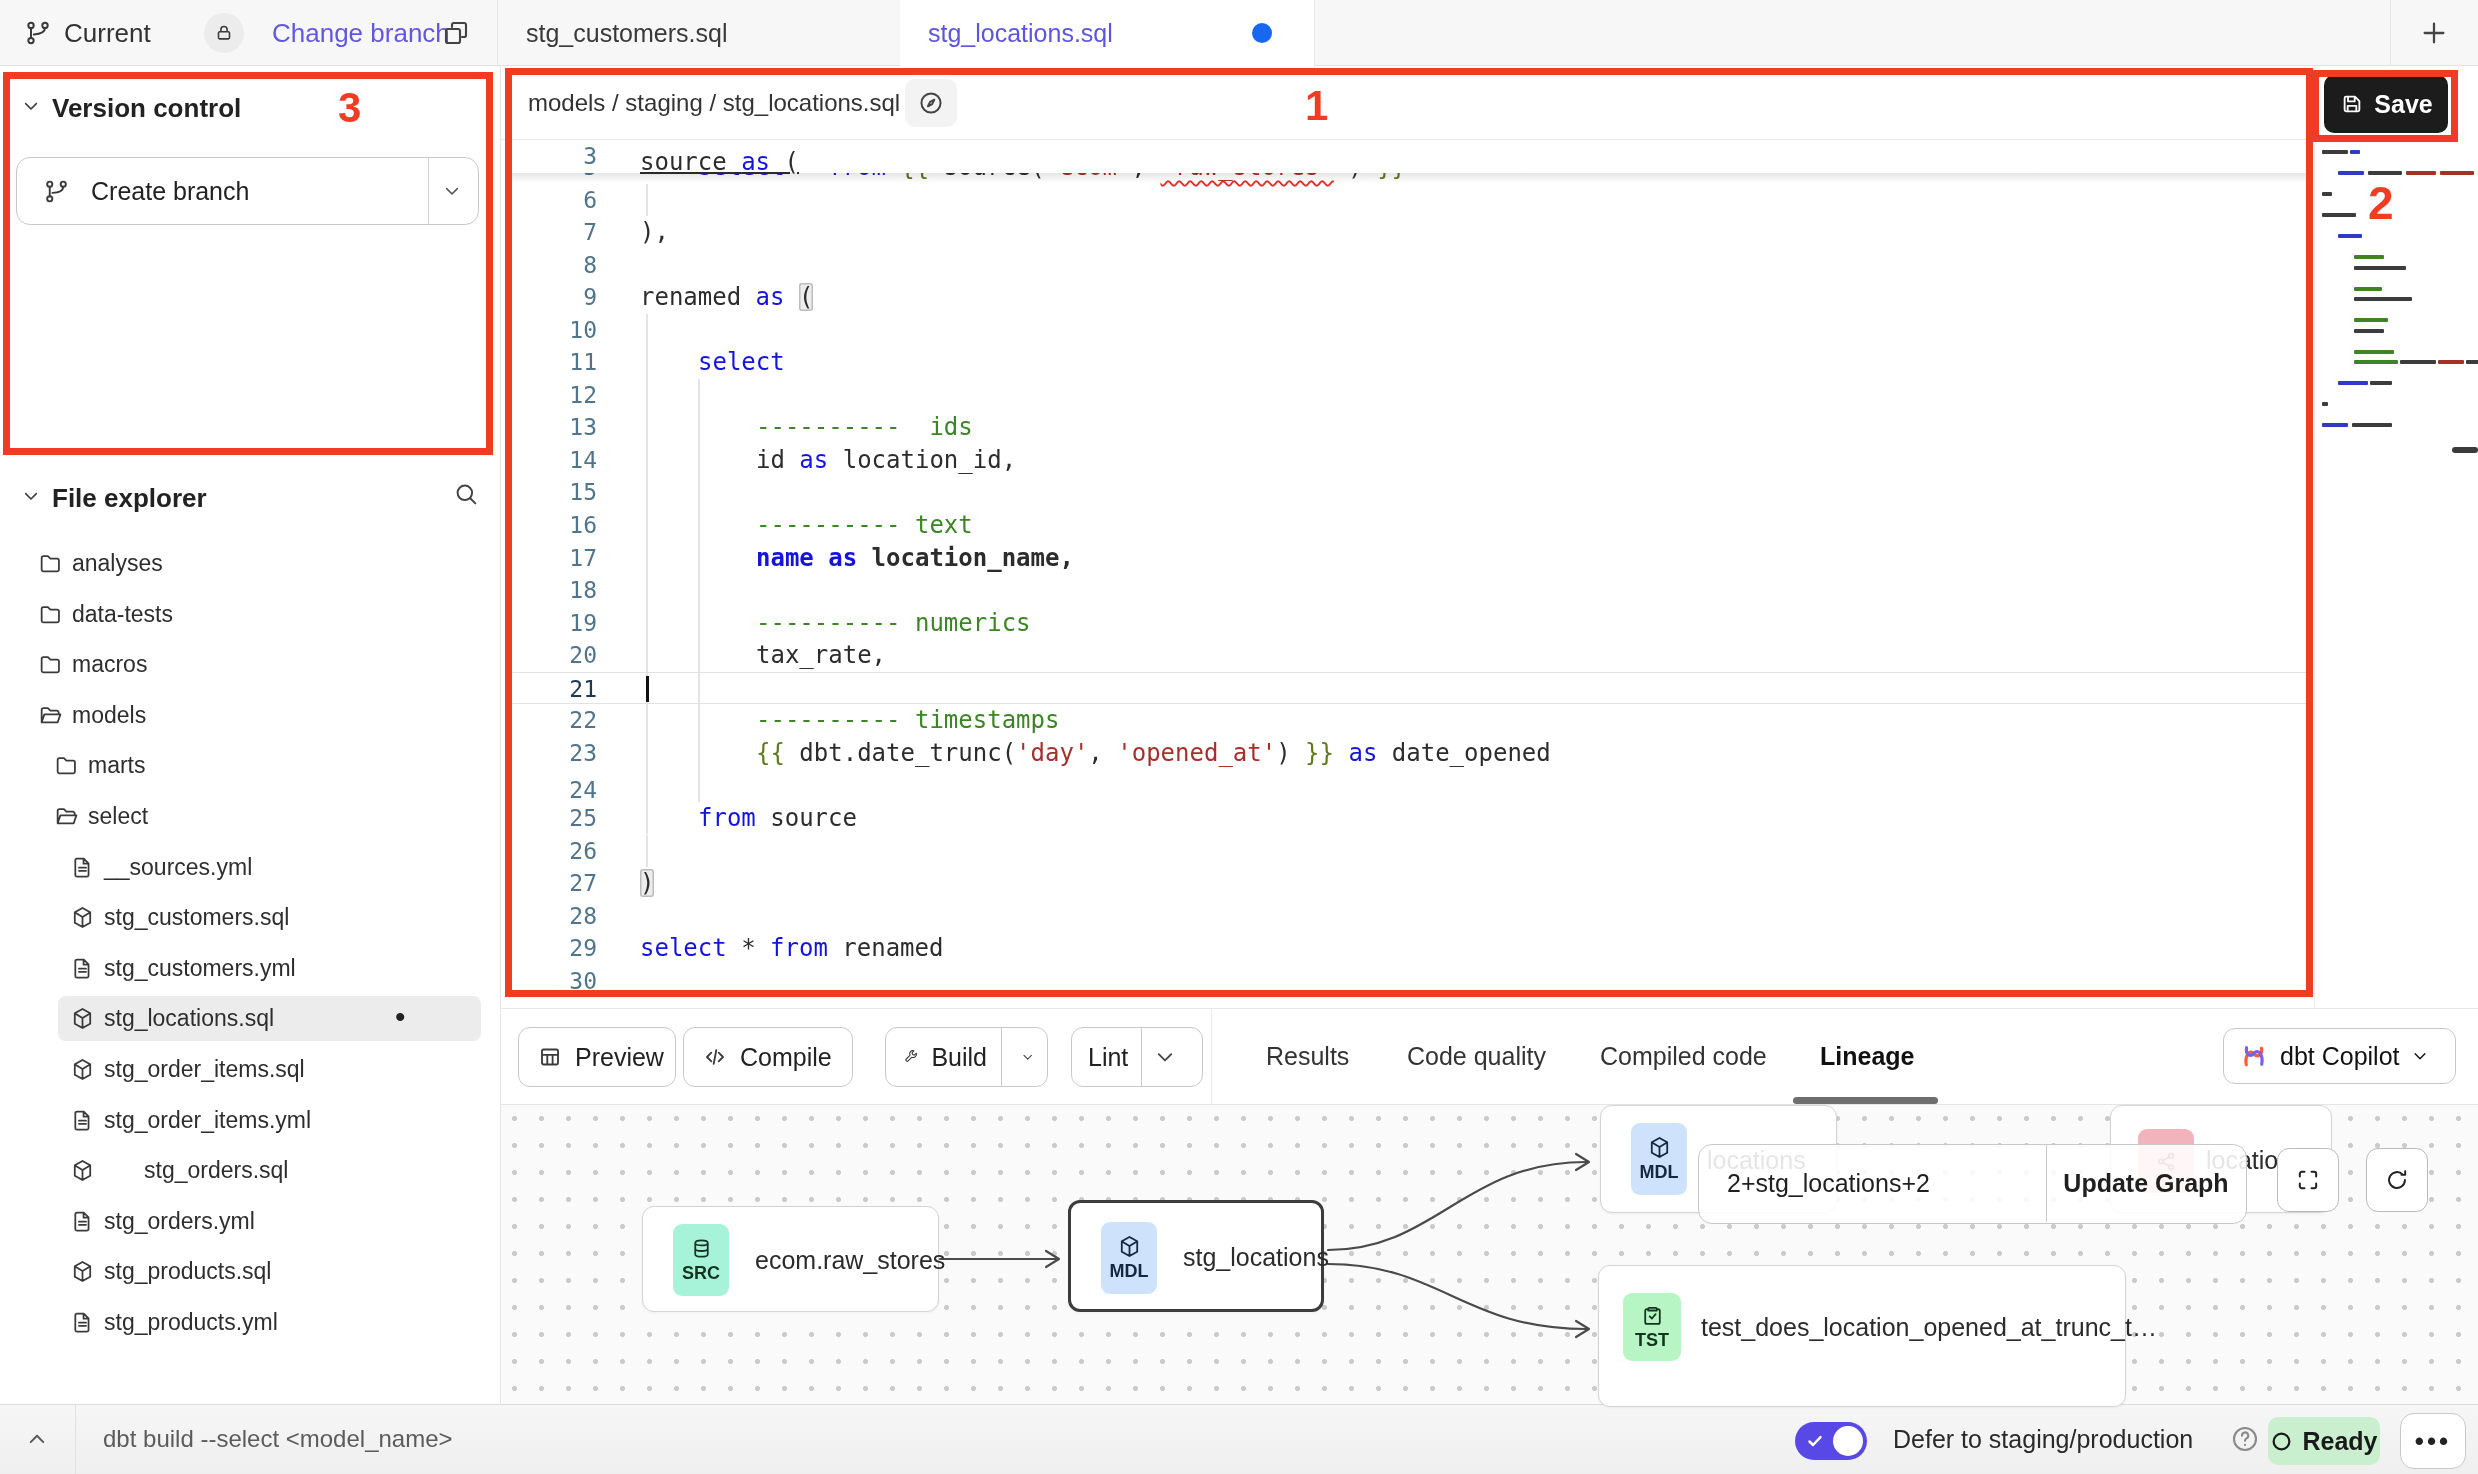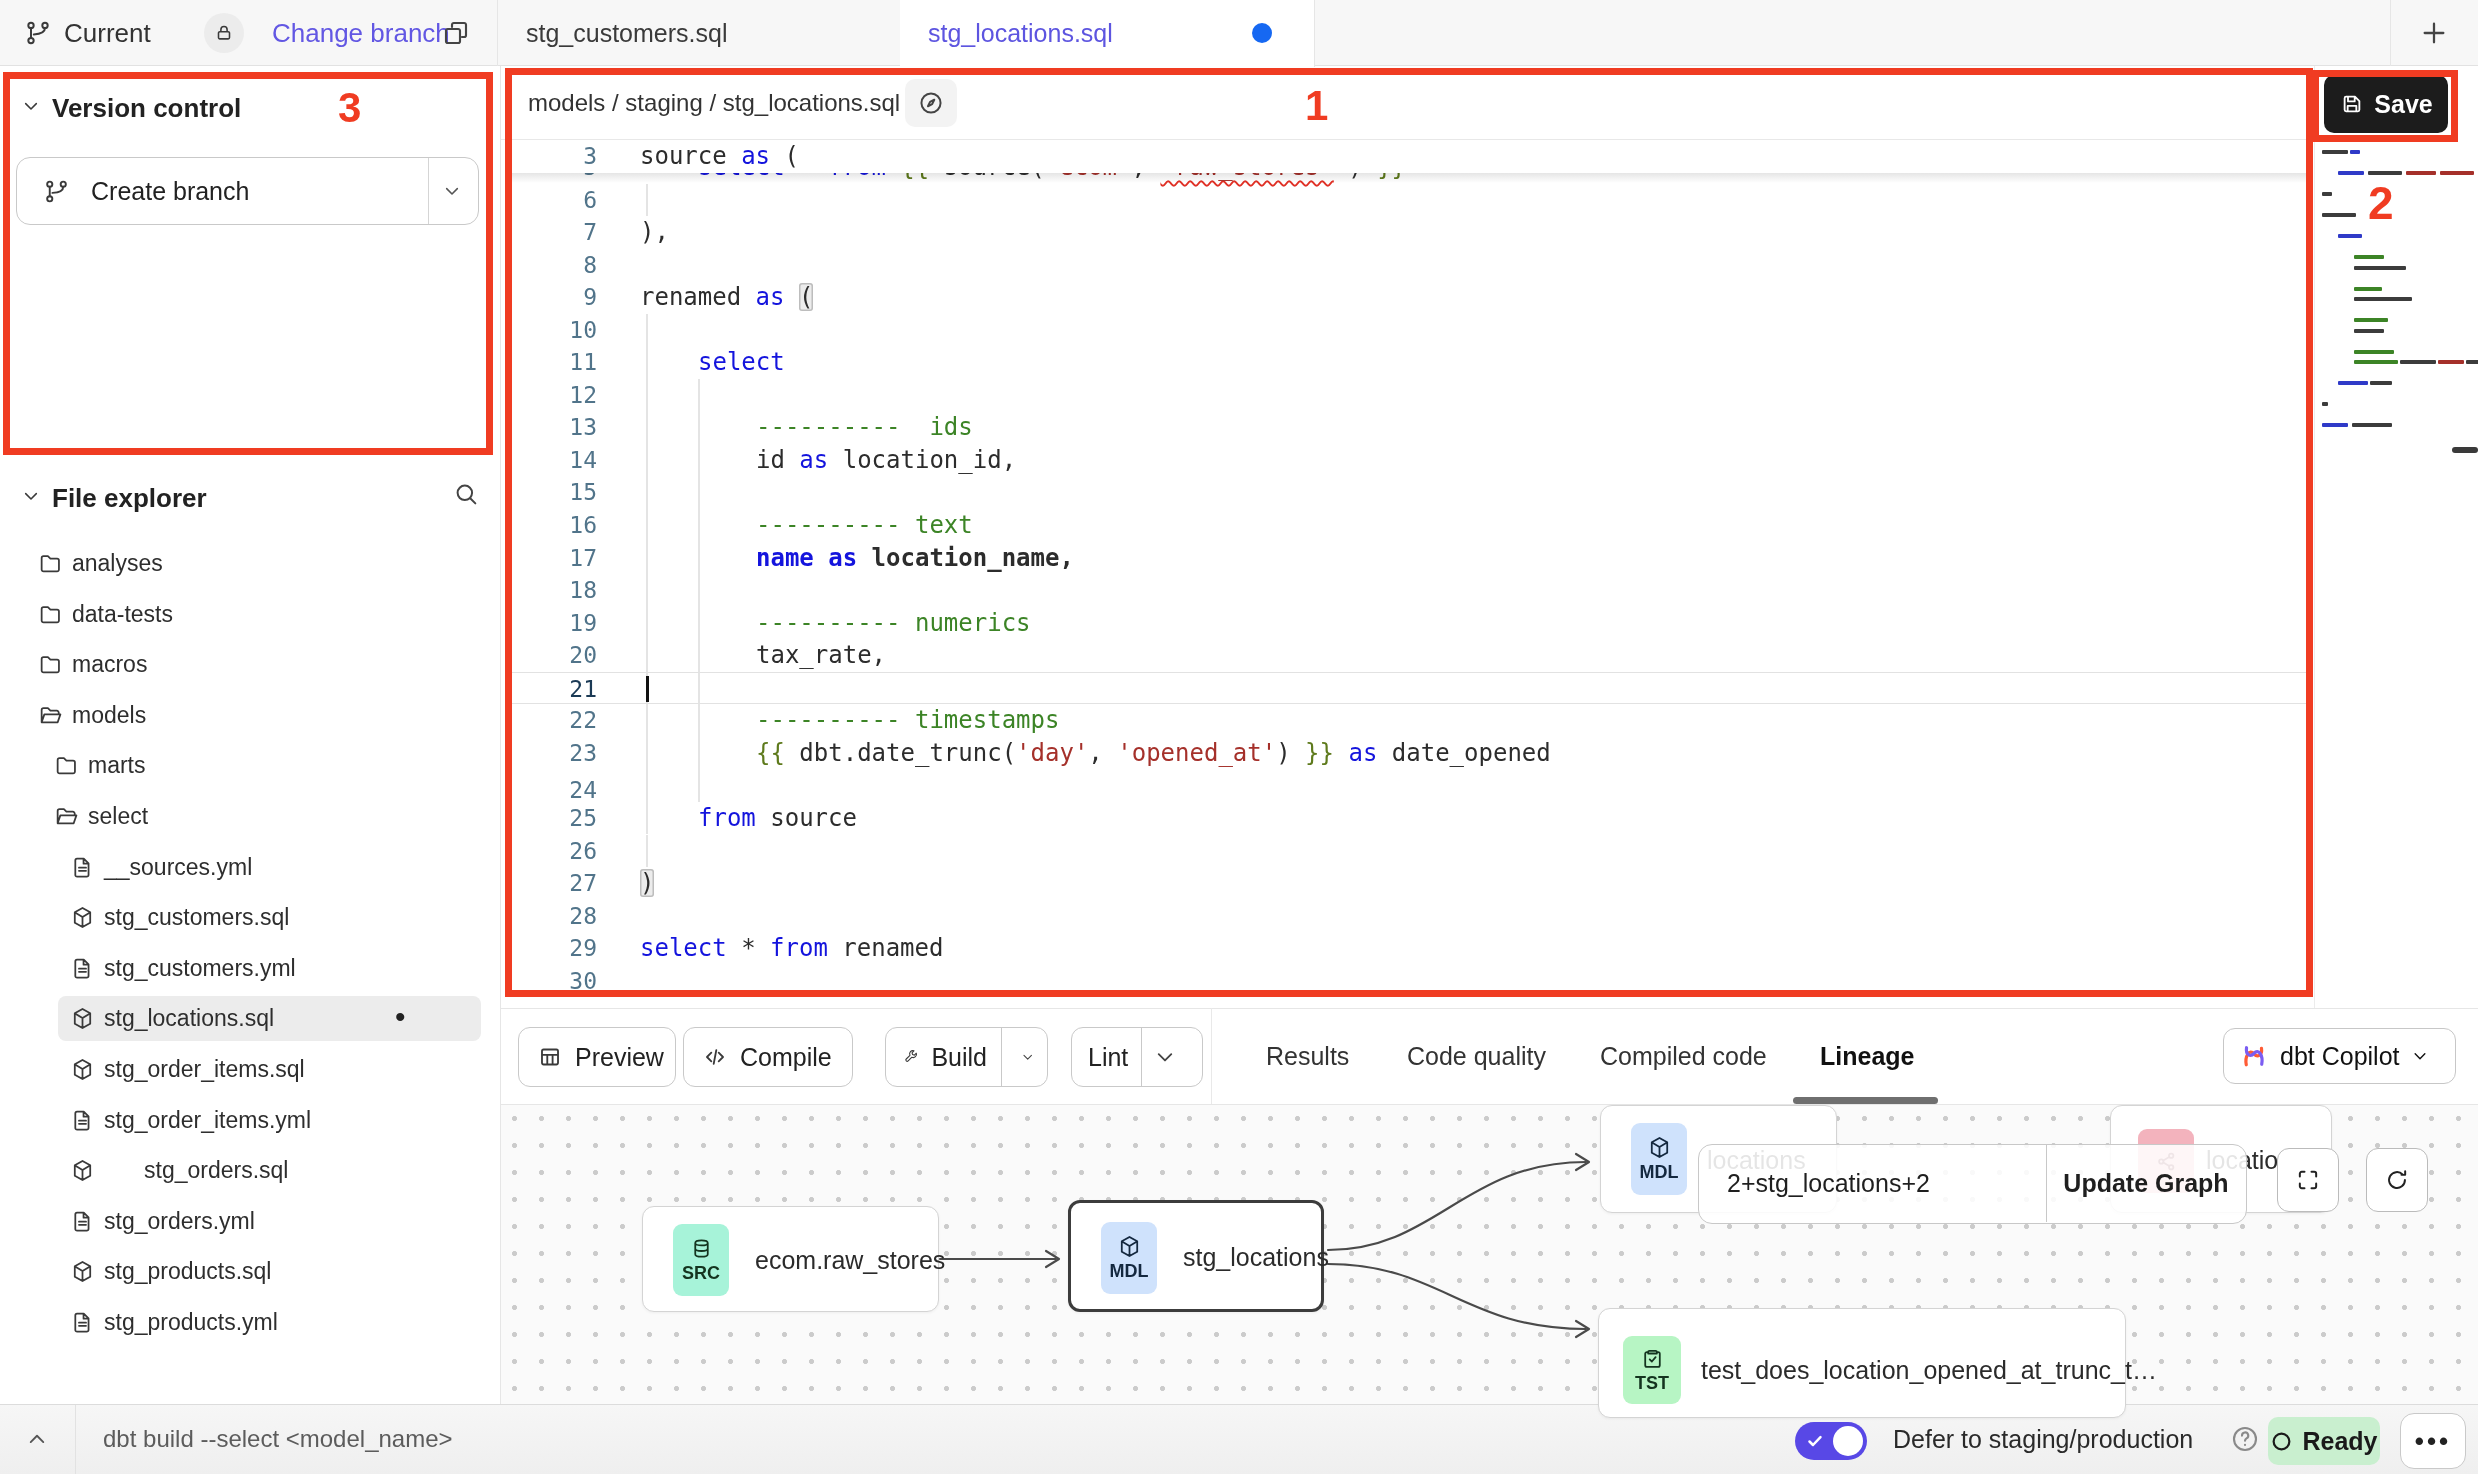--- a/index.html
+++ b/index.html
@@ -492,21 +492,21 @@
       <div class="code-row" style="top: 932.15px; height: 32.55px;">
         <div class="gut" style="top: 3px;">29</div>
         <div class="code-text" style="left: 135px; top: 2px;"><span class="t-k">select</span><span class="t-p"> * </span><span class="t-k">from</span><span class="t-p"> renamed</span></div>
       </div>
       <div class="code-row" style="top: 964.7px; height: 32.55px;">
         <div class="gut" style="top: 3px;">30</div>
       </div>
     </div>
   <div id="sticky" class="abs">
       <div class="gut" style="top: 3px;">3</div>
-      <div class="code-text" style="left: 135px; top: 2px;"><span class="t-p">source </span><span class="t-k">as</span><span class="t-p"> (</span></div>
+      <div class="code-text" style="left: 135px; top: 8px; text-decoration: underline;"><span class="t-p">source </span><span class="t-k">as</span><span class="t-p"> (</span></div>
     </div>
   <div id="sticky-shadow" class="abs"></div>
   <div id="mm-divider" class="abs"></div>
   <div id="save-btn" class="abs">
     <span class="ic">
         <svg viewBox="0 0 24 24">
           <path d="M5.2 6.6a1.4 1.4 0 0 1 1.4-1.4h8.1l4.1 4.1v8.1a1.4 1.4 0 0 1-1.4 1.4H6.6a1.4 1.4 0 0 1-1.4-1.4Z M8.3 5.4v4.2h6.2V5.4M8 18.6v-4.8h8v4.8"></path>
         </svg>
       </span>
     <span>Save</span>
@@ -651,21 +651,21 @@
           <svg viewBox="0 0 24 24">
             <circle cx="7" cy="12" r="2.1"></circle>
             <circle cx="16.5" cy="6.5" r="2.1"></circle>
             <circle cx="16.5" cy="17.5" r="2.1"></circle>
             <path d="M8.9 11 14.6 7.6M8.9 13l5.7 3.4"></path>
           </svg>
         </span>
     </span>
     <span class="llabel" style="left:95px;top:0;height:108px;line-height:108px;">locatio</span>
   </div>
-  <div class="lnode" style="left:1598px;top:1265px;width:528px;height:110px;margin-top:43px;">
+  <div class="lnode" style="left:1598px;top:1265px;width:528px;height:142px;">
     <span class="lbadge" style="left:24px;top:27px;width:58px;height:68px;background:#b7f5c4;">
       <span class="ic">
           <svg viewBox="0 0 24 24">
             <path d="M9 4.6h6a1.2 1.2 0 0 1 1.2 1.2v1.4H7.8V5.8A1.2 1.2 0 0 1 9 4.6Z M7.8 5.8H6.6A1.6 1.6 0 0 0 5 7.4v11A1.6 1.6 0 0 0 6.6 20h10.8a1.6 1.6 0 0 0 1.6-1.6v-11a1.6 1.6 0 0 0-1.6-1.6h-1.2M9.3 12.8l2.1 2.1 3.6-4.2"></path>
           </svg>
         </span>
         <b>TST</b>
     </span>
     <span class="llabel" style="left:102px;top:0;height:122px;line-height:122px;">test_does_location_opened_at_trunc_t…</span>
   </div>

